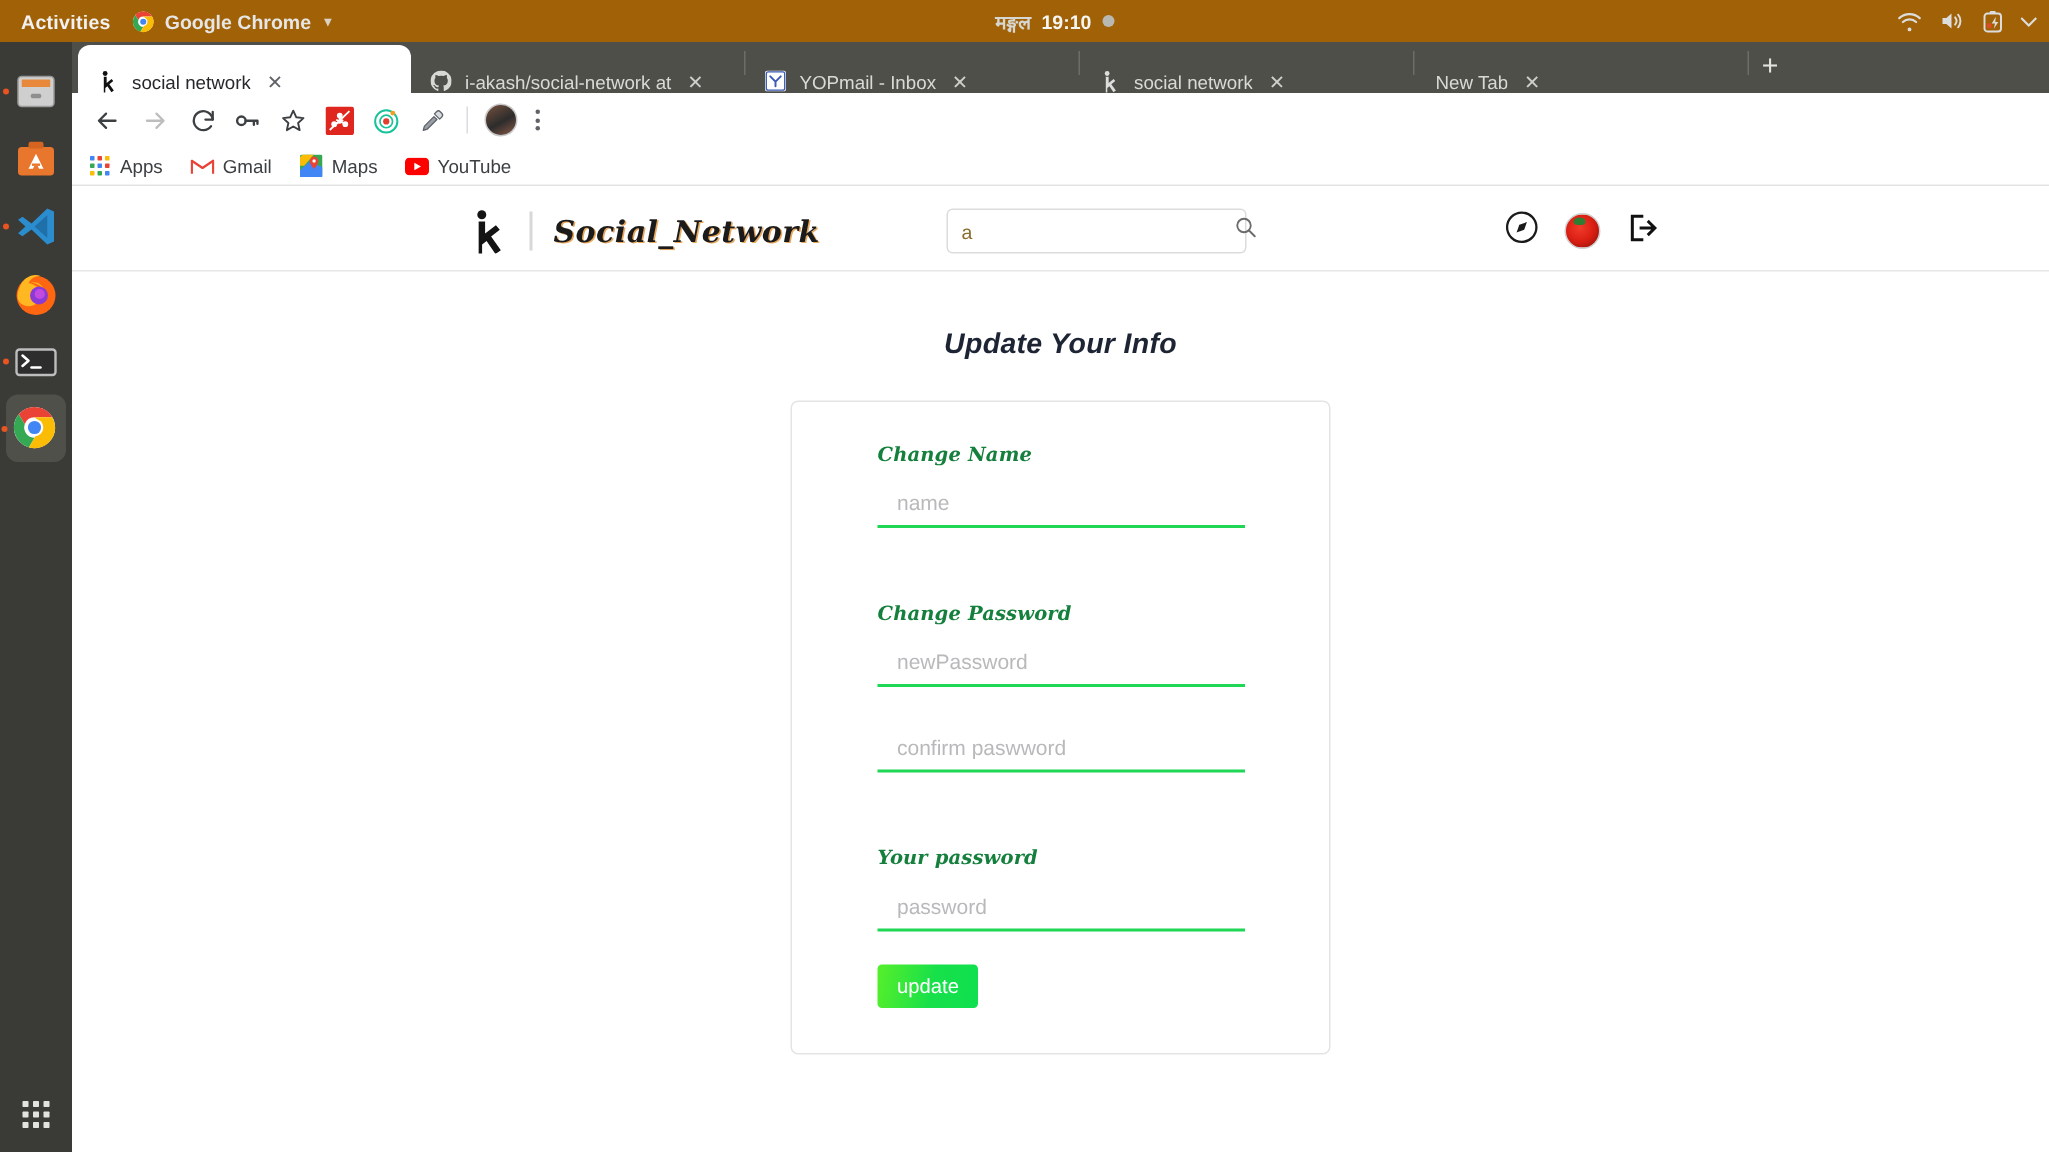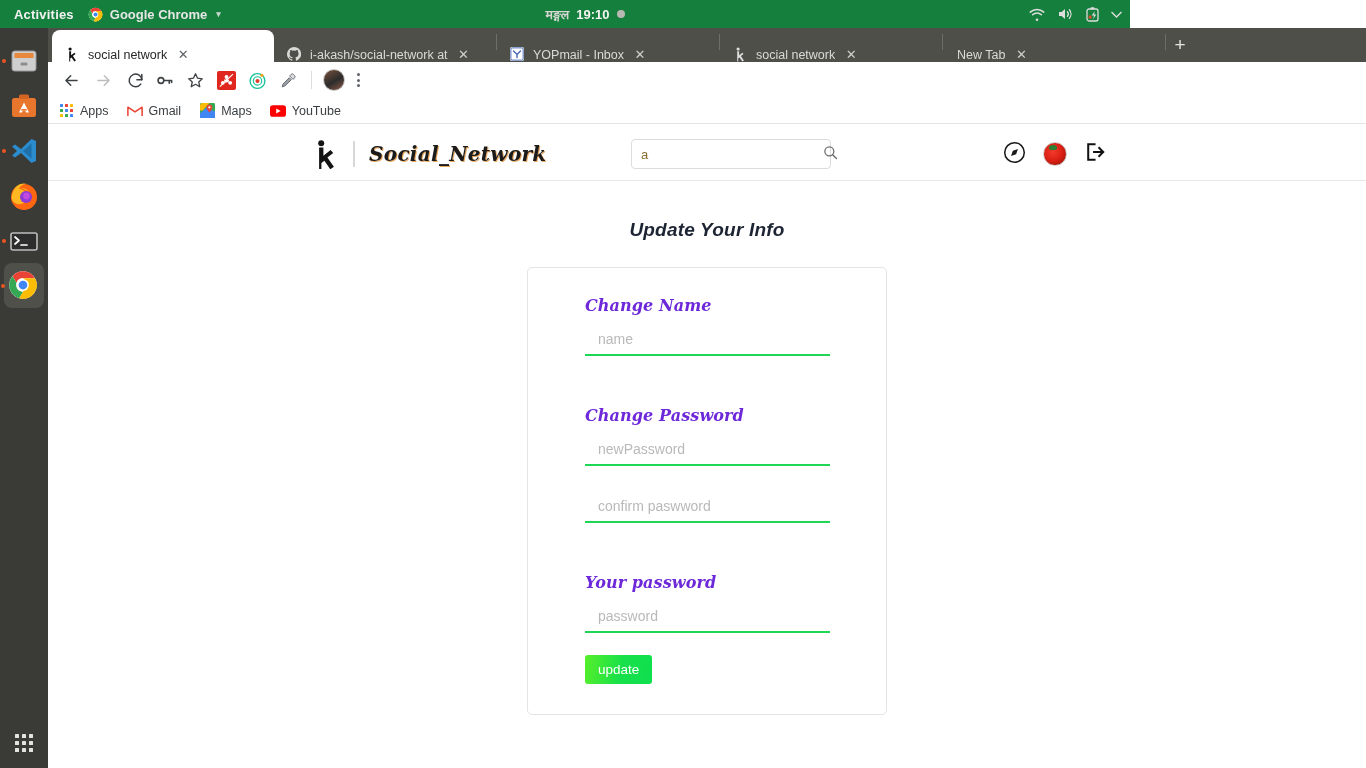--- a/index.html
+++ b/index.html
@@ -5,22 +5,22 @@
   * { margin:0; padding:0; box-sizing:border-box; }
   html,body { width:1366px; height:768px; overflow:hidden; }
   body {
     font-family:"Liberation Sans", sans-serif;
     background:#ffffff;
     -webkit-font-smoothing:antialiased;
   }
 
   
   .gnome-topbar{
-    position:absolute; top:0; left:0; width:1130px; height:28px;
-    background:#15803d; color:#e6e6e6;
+    position:absolute; top:0; left:0; width:1366px; height:28px;
+    background:#a16207; color:#e6e6e6;
     display:flex; align-items:center; font-size:13px; font-weight:bold;
   }
   .activities{ padding:0 14px 0 14px; color:#f2f2f2; letter-spacing:.2px; }
   .appmenu{ display:flex; align-items:center; gap:7px; }
   .appmenu .chrome-mini{ width:15px; height:15px; position:relative; }
   .appmenu-caret{ font-size:9px; opacity:.85; margin-left:2px;}
   .clockwrap{
     position:absolute; left:0; right:0; top:0; height:28px;
     display:flex; align-items:center; justify-content:center;
     gap:7px; pointer-events:none;margin-left:40px;
@@ -162,22 +162,22 @@
     text-align:center; font-size:19px; font-weight:bold; color:#1d2433;
     margin-top:38px; letter-spacing:.2px;font-style:italic;
   }
   .card{
     width:360px; margin:26px auto 0; background:#fff;
     border:1px solid #e4e4e4; border-radius:5px;
     padding:28px 56px 30px 57px;
   }
   .field-label{
     font-family:"DejaVu Serif", serif;
-    font-weight:bold; font-style:italic; font-size:16px;
-    color:#6d28d9; margin-bottom:16px; letter-spacing:.1px;
+    font-weight:bold; font-style:italic; font-size:13px;
+    color:#15803d; margin-bottom:16px; letter-spacing:.1px;
   }
   .inp{
     width:245px; margin-left:0; display:block;
     border:none; border-bottom:2px solid #1fd655; outline:none;
     background:transparent; font-size:14px; color:#444;
     padding:0 0 7px 13px; font-family:"Liberation Sans", sans-serif;
   }
   .inp::placeholder{ color:#b9b9bb; }
   .gap-lg{ height:50px; }
   .gap-md{ height:32px; }

